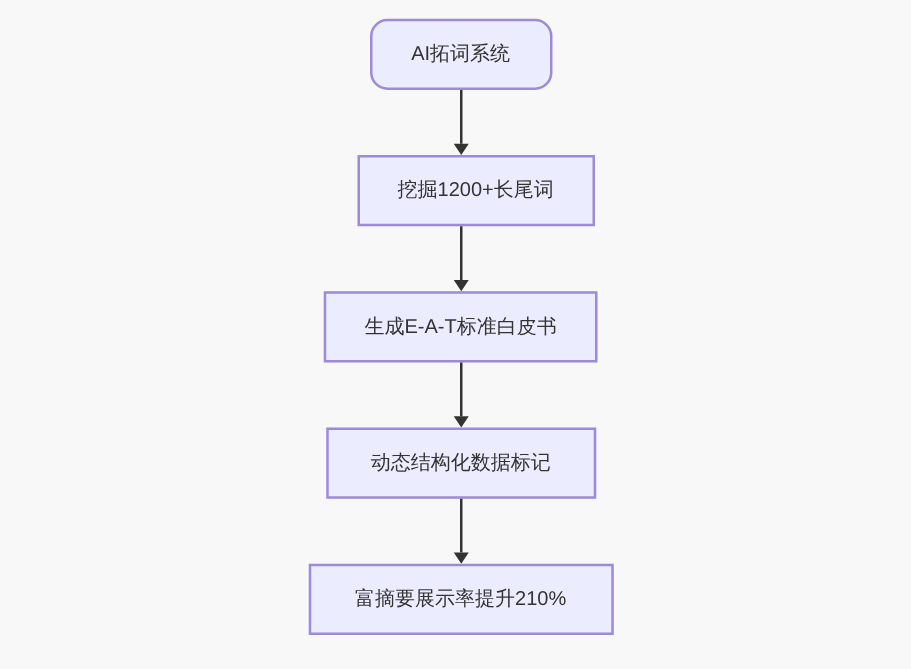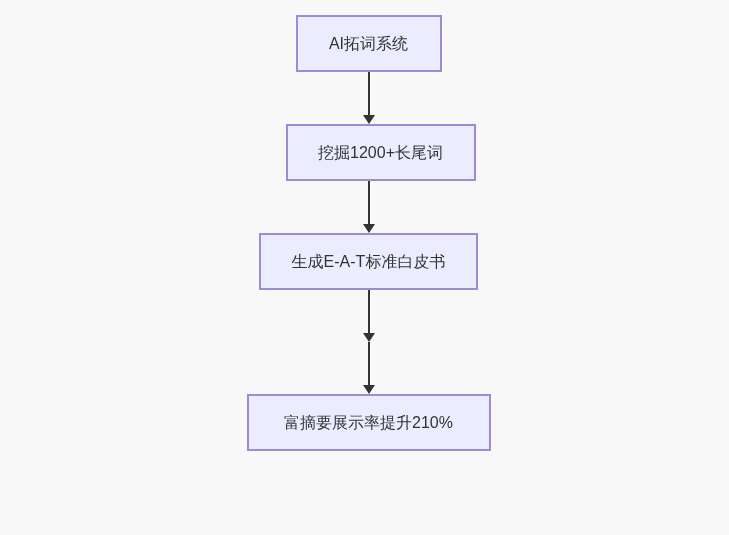--- a/index.html
+++ b/index.html
@@ -28,21 +28,21 @@
     display:flex;align-items:center;justify-content:center;
     height:57px;
     background:var(--node-fill);
     border:2px solid var(--node-border);
     color:var(--text);
     font-size:16px;
     line-height:1;
     text-align:center;
     flex:0 0 auto;
   }
-  .n1{width:146px;}
+  .n1{width:146px;border-radius:14px;}
   .n2{width:190px;margin-left:24px;}
   .n3{width:219px;}
   .n4{width:216px;}
   .n5{width:244px;}
   .edge{
     display:flex;flex-direction:column;align-items:center;
     height:52px;
     flex:0 0 auto;
   }
   .edge .shaft{
@@ -81,20 +81,23 @@
 
   <div class="node n3">
     <span>生成E-A-T标准白皮书</span>
   </div>
 
   <div class="edge">
     <div class="shaft"></div>
     <div class="head"></div>
   </div>
 
+  <div class="node n4">
+    <span>动态结构化数据标记</span>
+  </div>
 
   <div class="edge">
     <div class="shaft"></div>
     <div class="head"></div>
   </div>
 
   <div class="node n5">
     <span>富摘要展示率提升210%</span>
   </div>
 

